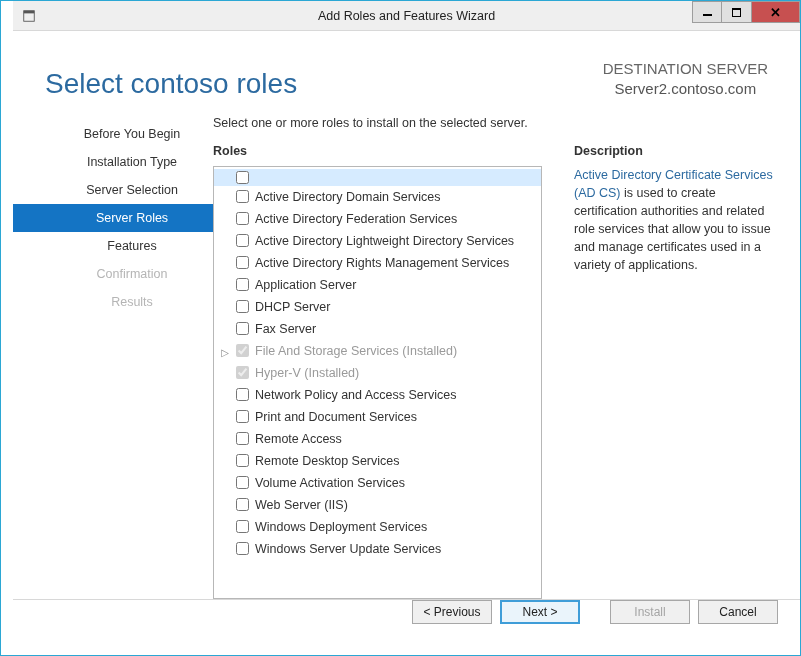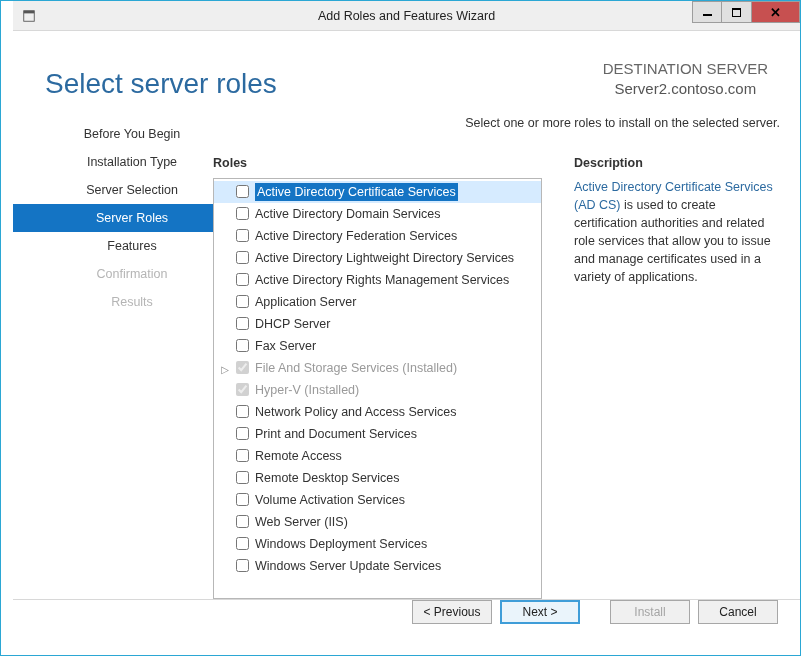--- a/index.html
+++ b/index.html
@@ -105,22 +105,21 @@
   .nav-item.disabled { color:#b5b5b5; }
   
   .main {
     flex:1;
     display:flex;
     flex-direction:column;
     padding-top:4px;
   }
   .instr {
     color:#333; font-size:12.5px;
-    margin-bottom:26px;
-    text-align:right;
+    margin-bottom:14px;
   }
   .columns {
     display:flex;
     flex:1;
     gap:32px;
     min-height:0;
   }
   .roles-col { flex:1; min-width:0; display:flex; flex-direction:column;}
   .desc-col { width:206px; }
   .col-head { font-weight:bold; color:#333; margin-bottom:8px; font-size:12.5px;}
@@ -209,21 +208,21 @@
       <div class="win-btn max">
           <span></span>
         </div>
       <div class="win-btn close">
           <span>✕</span>
         </div>
     </div>
   </div>
 
   <div class="header">
-    <div class="page-title">Select server roles</div>
+    <div class="page-title">Select contoso roles</div>
     <div class="dest">
       <div class="lbl">DESTINATION SERVER</div>
       <div>Server2.contoso.com</div>
     </div>
   </div>
 
   <div class="body">
     <div class="sidebar" id="sidebar">
         <div class="nav-item">Before You Begin</div>
         <div class="nav-item">Installation Type</div>
@@ -235,21 +234,20 @@
       </div>
 
     <div class="main">
       <div class="instr">Select one or more roles to install on the selected server.</div>
       <div class="columns">
         <div class="roles-col">
           <div class="col-head">Roles</div>
           <div class="roles-box" id="roles-box">
               <div class="role-row selected">
                 <input type="checkbox" style="">
-                <span class="label-span">Active Directory Certificate Services</span>
               </div>
               <div class="role-row">
                 <input type="checkbox" style="">
                 <span class="label-span">Active Directory Domain Services</span>
               </div>
               <div class="role-row">
                 <input type="checkbox" style="">
                 <span class="label-span">Active Directory Federation Services</span>
               </div>
               <div class="role-row">

